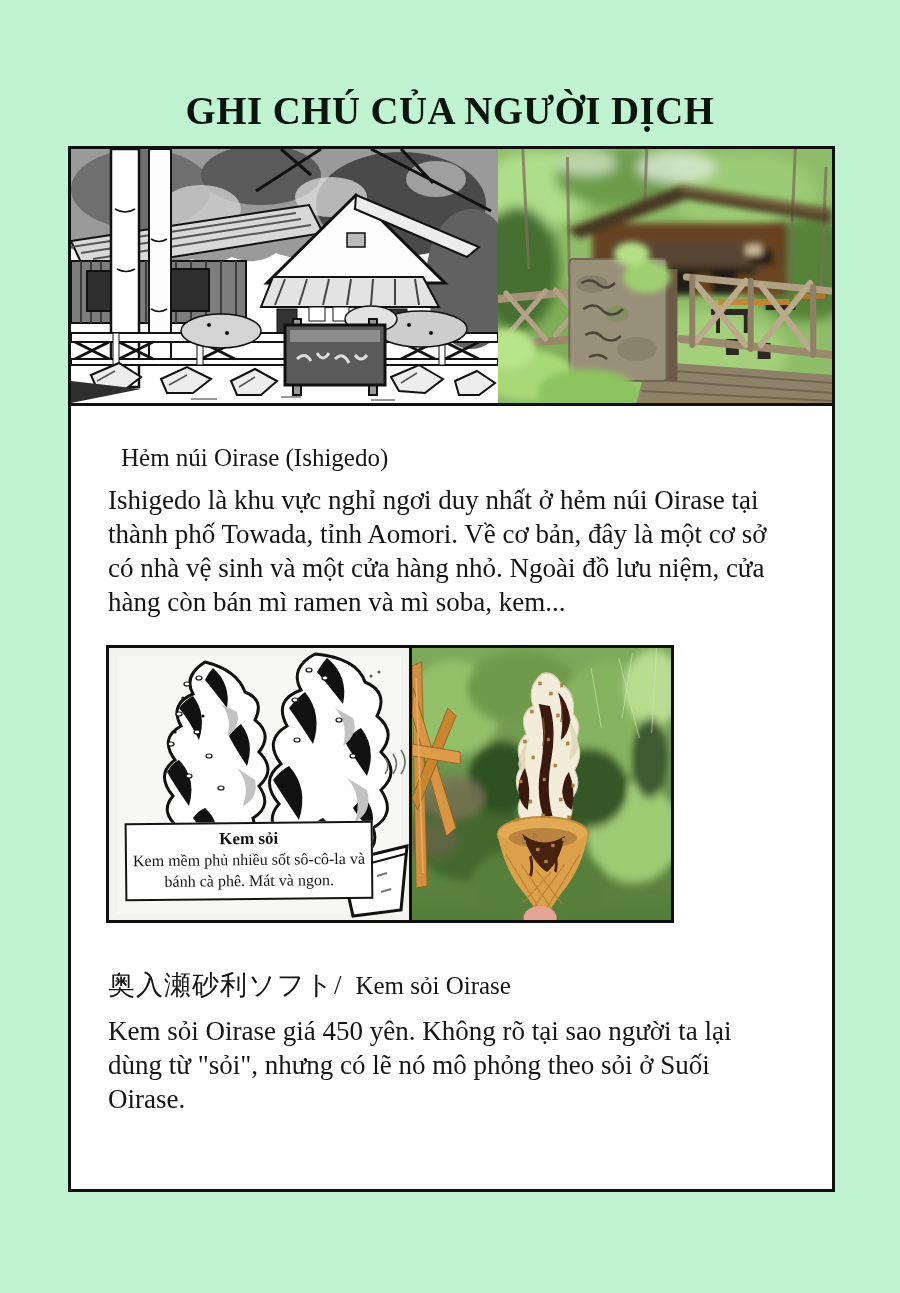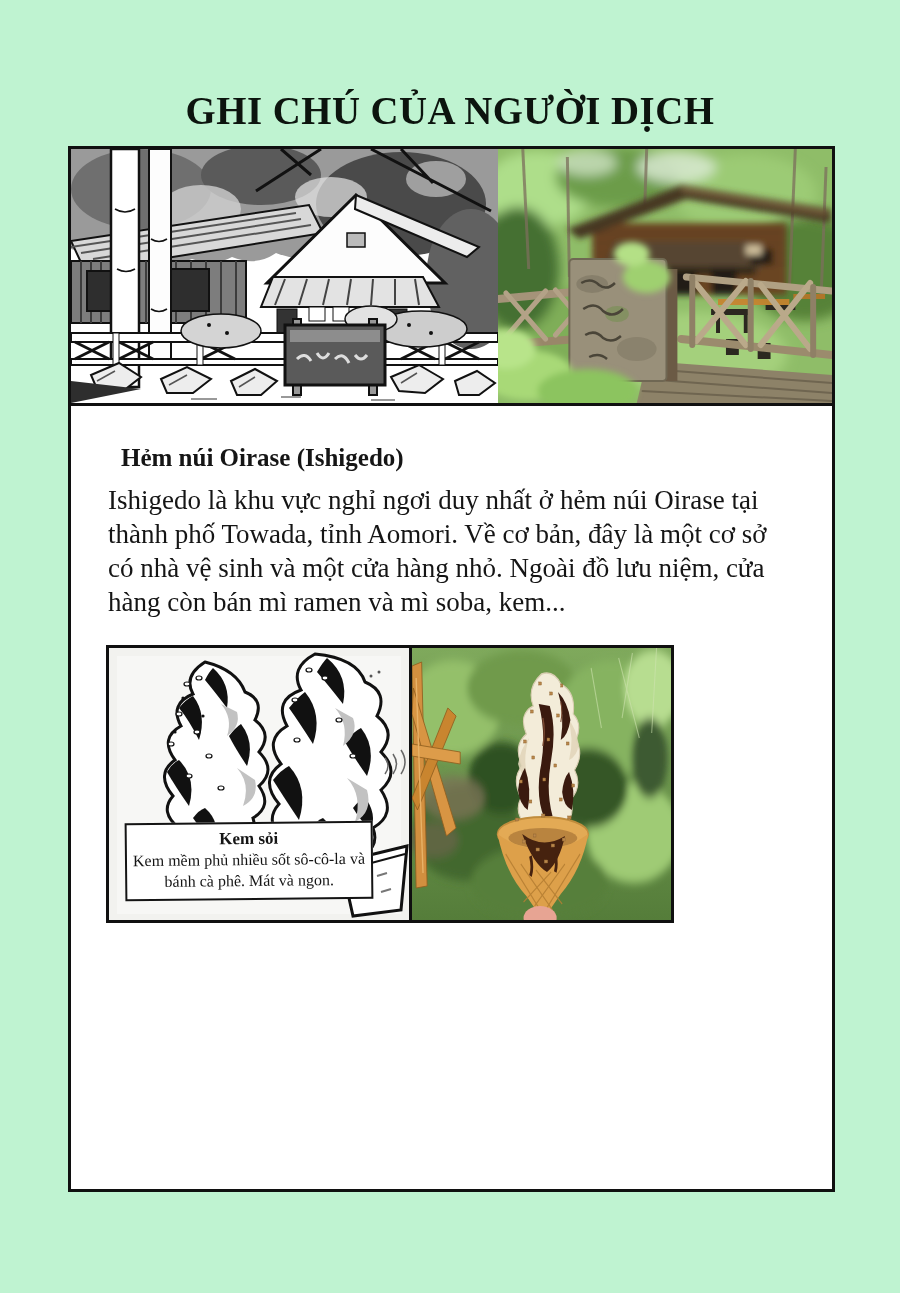--- a/index.html
+++ b/index.html
@@ -30,21 +30,21 @@
   }
   .photo-row .img-left{width:427px;height:254px;flex:0 0 auto;}
   .photo-row .img-right{flex:1 1 auto;height:254px;}
   .photo-row svg{display:block;width:100%;height:100%;}
   .content{position:relative;}
   .heading{
     margin:38px 42px 0 37px;
     display:flex;align-items:baseline;white-space:nowrap;
   }
   .heading .jp{font-size:27px;font-weight:500;letter-spacing:1px;}
-  .heading .vi{font-size:25px;font-weight:700;margin-left:13px;}
+  .heading .vi{font-size:25px;font-weight:400;margin-left:13px;}
   .para{
     margin:11px 42px 0 37px;
     font-size:27px;line-height:1.26;
   }
   .inner-box{
     margin:26px 0 0 35px;
     width:568px;height:278px;
     box-sizing:border-box;
     border:3px solid #101010;
     display:flex;overflow:hidden;
@@ -417,15 +417,20 @@
                 <rect x="190" y="130" width="4" height="3"></rect>
                 <rect x="216" y="36" width="3" height="3"></rect>
             </g>
 
             <ellipse cx="186" cy="270" rx="24" ry="12" fill="#e7a493"></ellipse>
           </g>
         </svg>
       </div>
     </div>
 
+    <div class="heading h2">
+      <span class="jp">奥入瀬砂利ソフト/</span>
+      <span class="vi">Kem sỏi Oirase</span>
+    </div>
+    <p class="para">Kem sỏi Oirase giá 450 yên. Không rõ tại sao người ta lại dùng từ "sỏi", nhưng có lẽ nó mô phỏng theo sỏi ở Suối Oirase.</p>
 
   </div>
 </div>
 
 </body></html>

